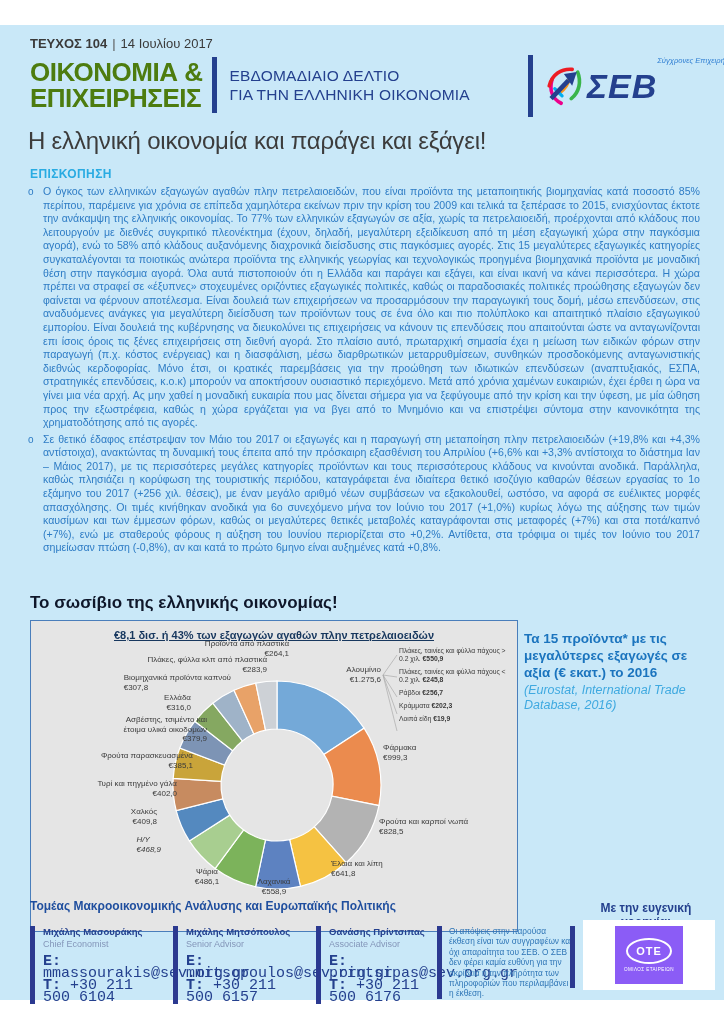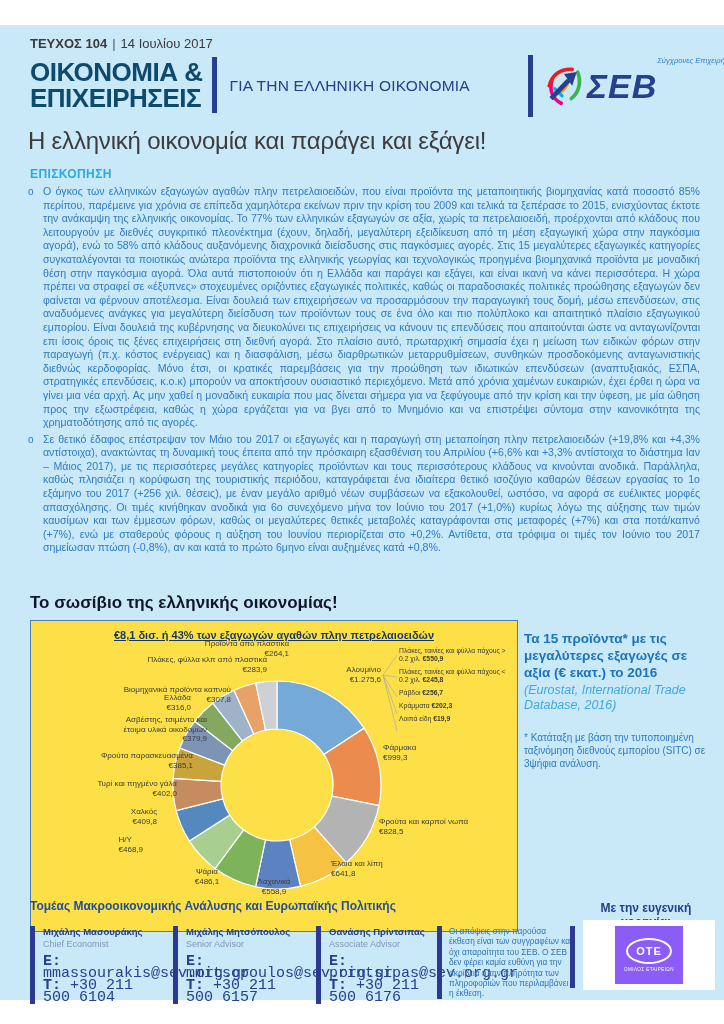--- a/index.html
+++ b/index.html
@@ -10,41 +10,41 @@
   }
   .panel{position:absolute;left:0;top:25px;width:724px;height:975px;background:#c9e8f8;}
 
   
   .issue-line{position:absolute;left:30px;top:36px;font-size:13px;color:#3a3a3a;}
   .issue-line b{font-weight:bold;}
   .issue-sep{margin:0 5px;color:#555;}
 
   
   .masthead{position:absolute;left:30px;top:57px;display:flex;align-items:center;}
-  .brand{color:#0c4a6e;font-weight:bold;font-size:26px;line-height:26px;letter-spacing:-0.5px;}
+  .brand{color:#4d7c0f;font-weight:bold;font-size:26px;line-height:26px;letter-spacing:-0.5px;}
   .vbar{width:5px;height:56px;background:#24408e;margin:0 12px 0 10px;}
   .subtitle{color:#24408e;font-size:15.5px;line-height:19px;letter-spacing:0.2px;}
   .logo-group{position:absolute;left:528px;top:55px;display:flex;}
   .logo-vbar{width:5px;height:62px;background:#24408e;margin-right:8px;}
   .logo-body{display:flex;}
   .logo-row{display:flex;align-items:center;}
   .sev-text{font-size:34px;font-weight:bold;font-style:italic;color:#24408e;letter-spacing:1px;line-height:40px;margin-left:2px;}
   .tagline{font-size:7.6px;font-style:italic;color:#2d7dd2;margin-top:1px;white-space:nowrap;}
 
   
   .headline{position:absolute;left:28px;top:127px;font-size:24px;color:#3c3c3c;letter-spacing:-0.2px;}
   .section-label{position:absolute;left:30px;top:167px;font-size:12px;font-weight:bold;color:#29abe2;letter-spacing:0.4px;}
   .bullets{position:absolute;left:26px;top:185px;width:674px;height:402px;overflow:hidden;
     color:#2e7cc5;font-size:10.6px;line-height:13.6px;text-align:justify;}
   .bullet{position:relative;padding-left:17px;margin-bottom:3px;}
   .bullet .marker{position:absolute;left:2px;top:0;font-size:10px;}
 
   
   .chart-section-title{position:absolute;left:30px;top:593px;font-size:17px;font-weight:bold;color:#0f172a;}
-  .chart-box{position:absolute;left:30px;top:620px;width:486px;height:310px;background:#fde047;border:1px solid #4a7ebb;}
+  .chart-box{position:absolute;left:30px;top:620px;width:486px;height:310px;background:#e5e5e5;border:1px solid #4a7ebb;}
   .chart-title{position:absolute;left:0;top:8px;width:100%;text-align:center;font-size:11px;font-weight:bold;
     color:#17375e;text-decoration:underline;}
   .slice-label{position:absolute;font-size:8px;line-height:9.6px;color:#3a3a3a;white-space:nowrap;}
   .slice-label .val{color:#3a3a3a;}
   .callouts{position:absolute;left:368px;top:26px;width:114px;}
   .callout-row{font-size:6.8px;line-height:8px;color:#3a3a3a;margin-bottom:5px;}
   .callout-row b{font-weight:bold;}
 
   
   .sidebar{position:absolute;left:524px;top:630px;width:192px;}
@@ -80,20 +80,21 @@
   <b>ΤΕΥΧΟΣ 104</b><span class="issue-sep">|</span><span>14 Ιουλίου 2017</span>
 </div>
 
 <div class="masthead">
   <div class="brand">
     <div>ΟΙΚΟΝΟΜΙΑ &amp;</div>
     <div>ΕΠΙΧΕΙΡΗΣΕΙΣ</div>
   </div>
   <div class="vbar"></div>
   <div class="subtitle">
+    <div>ΕΒΔΟΜΑΔΙΑΙΟ ΔΕΛΤΙΟ</div>
     <div>ΓΙΑ ΤΗΝ ΕΛΛΗΝΙΚΗ ΟΙΚΟΝΟΜΙΑ</div>
   </div>
 </div>
 
 <div class="logo-group">
   <div class="logo-vbar"></div>
   <div class="logo-body">
     <div class="logo-row">
       <span>
         <svg width="44" height="44" viewBox="0 0 48 48" aria-hidden="true">
@@ -178,21 +179,21 @@
       <div class="val">€641,8</div>
     </div>
     <div class="slice-label" style="left: 198px; width: 90px; text-align: center; top: 256px;">
       <div>Λαχανικά</div>
       <div class="val">€558,9</div>
     </div>
     <div class="slice-label" style="left: 131px; width: 90px; text-align: center; top: 246px;">
       <div>Ψάρια</div>
       <div class="val">€486,1</div>
     </div>
-    <div class="slice-label" style="right: 374px; text-align: left; top: 214px;">
+    <div class="slice-label" style="right: 356px; text-align: left; top: 214px; font-style: italic;">
       <div>Η/Υ</div>
       <div class="val">€468,9</div>
     </div>
     <div class="slice-label" style="right: 360px; text-align: right; top: 186px;">
       <div>Χαλκός</div>
       <div class="val">€409,8</div>
     </div>
     <div class="slice-label" style="right: 340px; text-align: right; top: 158px;">
       <div>Τυρί και πηγμένο γάλα</div>
       <div class="val">€402,0</div>
@@ -203,38 +204,37 @@
     </div>
     <div class="slice-label" style="right: 310px; text-align: right; top: 94px;">
       <div>Ασβέστης, τσιμέντο και</div>
       <div>έτοιμα υλικά οικοδομών</div>
       <div class="val">€379,9</div>
     </div>
     <div class="slice-label" style="right: 326px; text-align: right; top: 72px;">
       <div>Ελλάδα</div>
       <div class="val">€316,0</div>
     </div>
-    <div class="slice-label" style="right: 286px; text-align: right; top: 64px;">
+    <div class="slice-label" style="right: 286px; top: 52px;">
       <div>Βιομηχανικά προϊόντα καπνού</div>
       <div class="val">€307,8</div>
     </div>
     <div class="slice-label" style="right: 250px; text-align: right; top: 34px;">
       <div>Πλάκες, φύλλα κλπ από πλαστικά</div>
       <div class="val">€283,9</div>
     </div>
     <div class="slice-label" style="right: 228px; text-align: right; top: 18px;">
       <div>Προϊόντα από πλαστικά</div>
       <div class="val">€264,1</div>
     </div>
   </div>
 
 <div class="sidebar">
   <div class="sidebar-heading">Τα 15 προϊόντα* με τις μεγαλύτερες εξαγωγές σε αξία (€ εκατ.) το 2016</div>
   <div class="sidebar-source">(Eurostat, International Trade Database, 2016)</div>
-  <div class="sidebar-footnote">* Κατάταξη με βάση την τυποποιημένη ταξινόμηση διεθνούς εμπορίου (SITC) σε 3ψήφια ανάλυση.</div>
 </div>
 
 <div class="dept">Τομέας Μακροοικονομικής Ανάλυσης και Ευρωπαϊκής Πολιτικής</div>
 <div class="sponsor-heading">Με την ευγενική χορηγία:</div>
 
 <div class="contacts">
     <div class="contact">
       <div class="c-name">Μιχάλης Μασουράκης</div>
       <div class="c-role">Chief Economist</div>
       <div class="c-line"><b>E: </b><span>mmassourakis@sev.org.gr</span></div>

